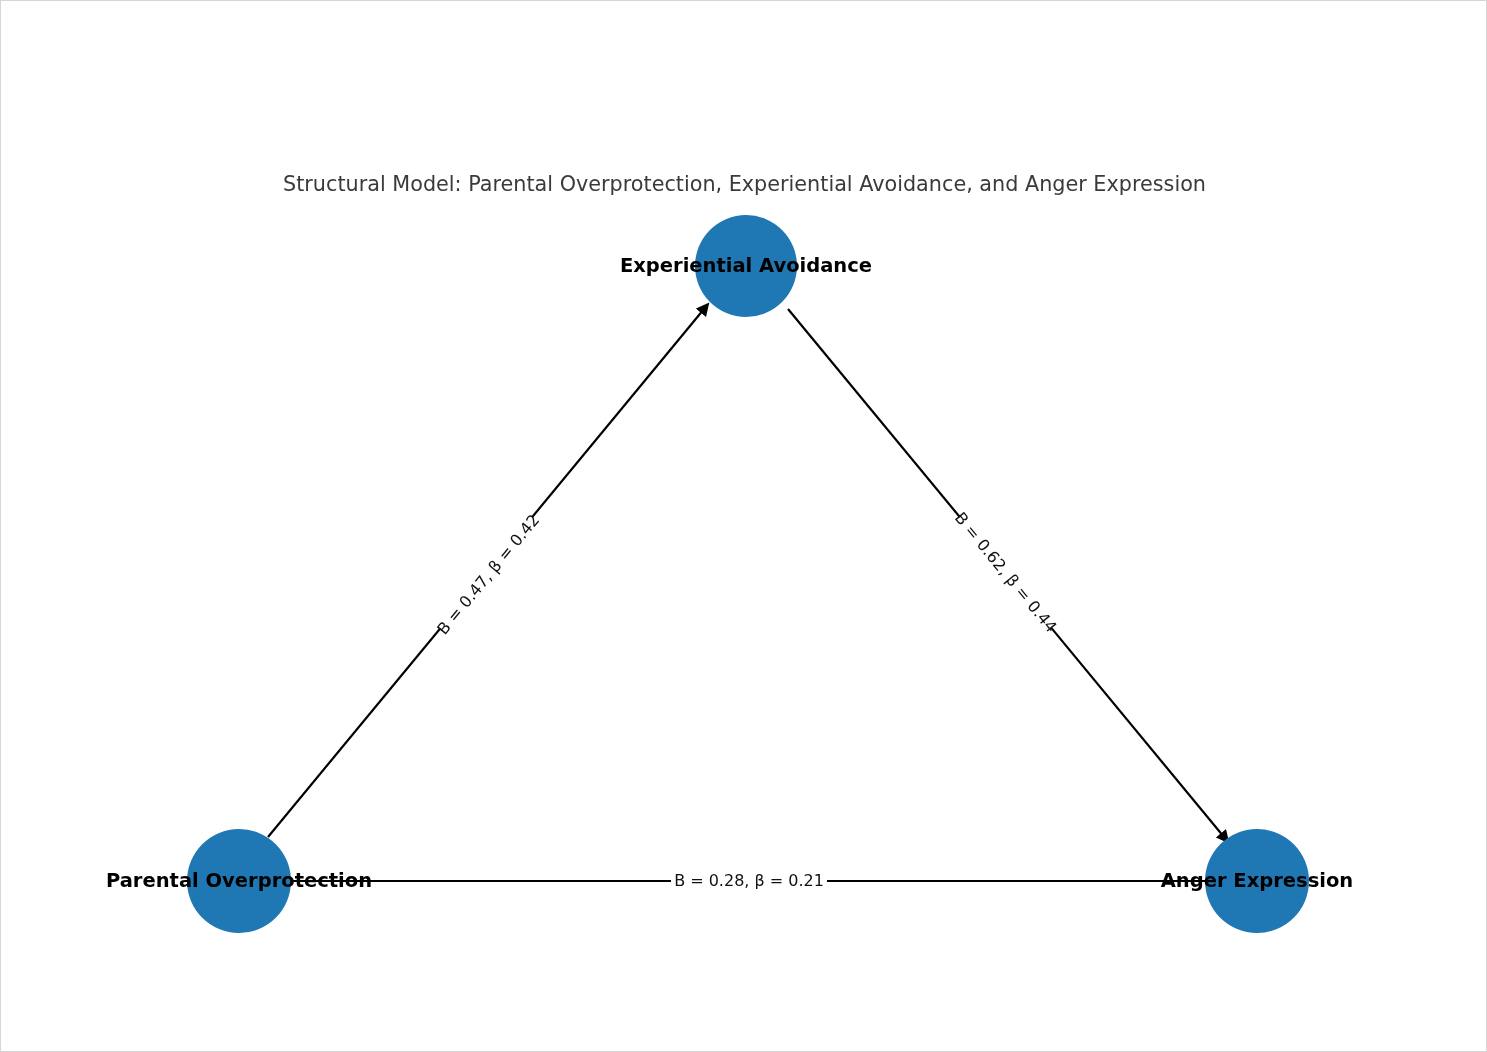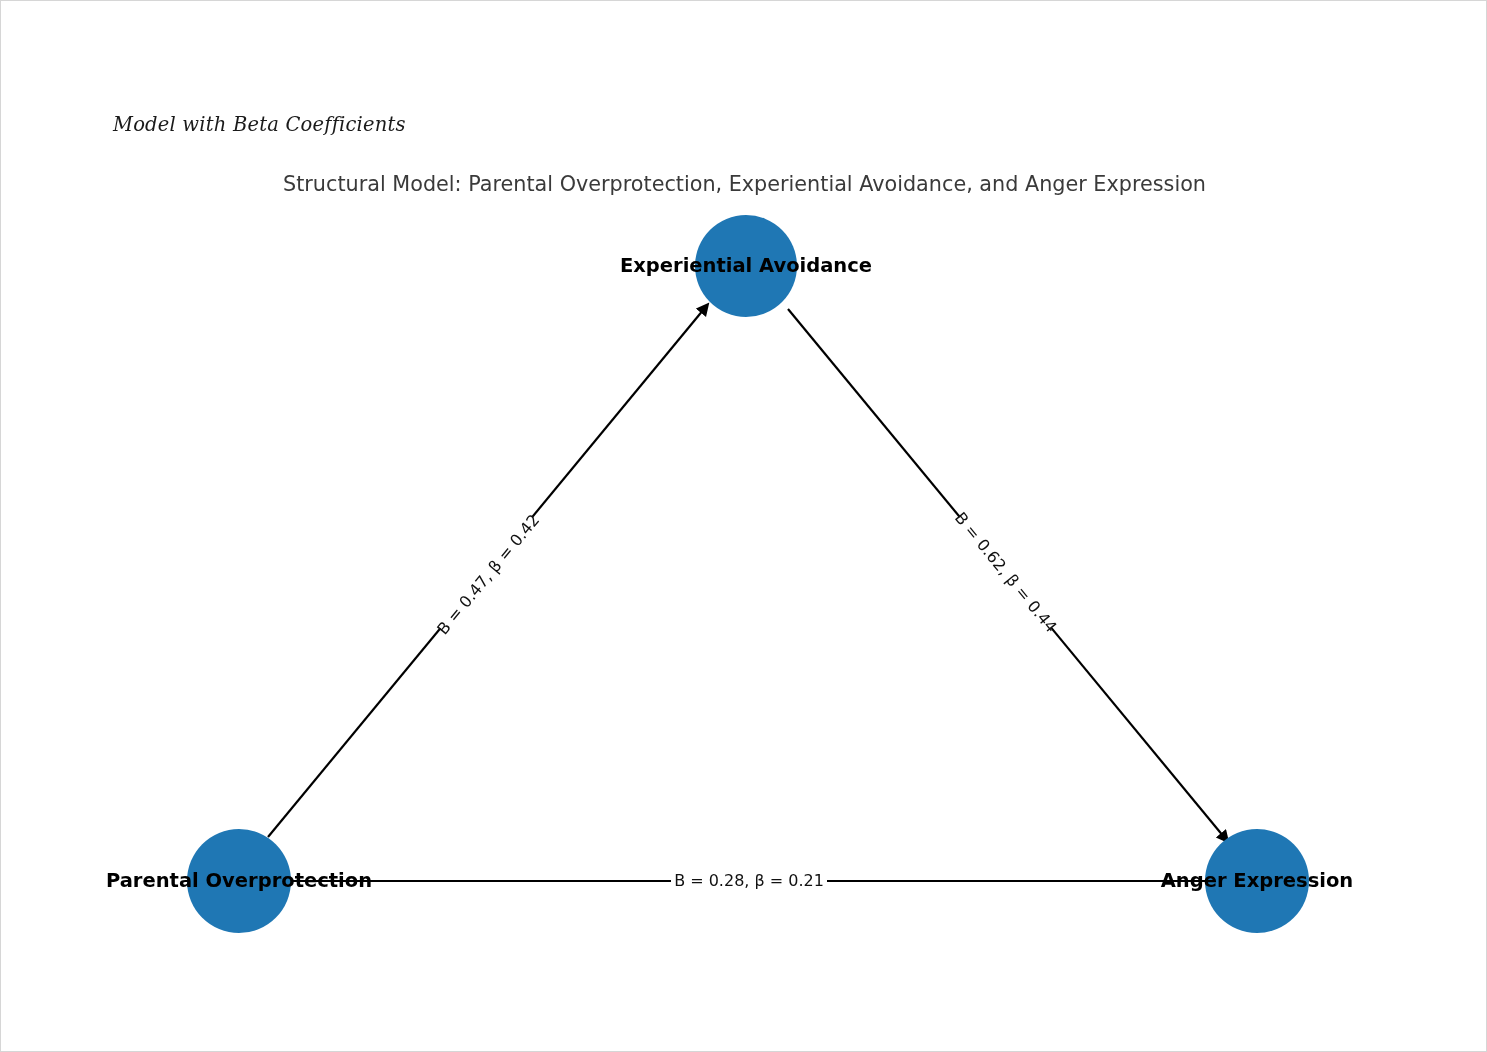--- a/index.html
+++ b/index.html
@@ -81,21 +81,20 @@
   }
   .edge-label-bg {
     fill: #ffffff;
   }
 </style>
 </head>
 <body>
 
 <div id="page">
 
-  <div id="figure-caption">Model with Beta Coefficients</div>
 
   <div id="plot-title">Structural Model: Parental Overprotection, Experiential Avoidance, and Anger Expression</div>
 
   <svg id="graph-canvas" viewBox="0 0 1487 1052">
     <defs>
       <marker id="arrowhead" markerWidth="9" markerHeight="9" refX="2.2" refY="3" orient="auto" markerUnits="strokeWidth">
         <path d="M0,0 L0,6 L6,3 z" fill="#000000"></path>
       </marker>
     </defs>
 

